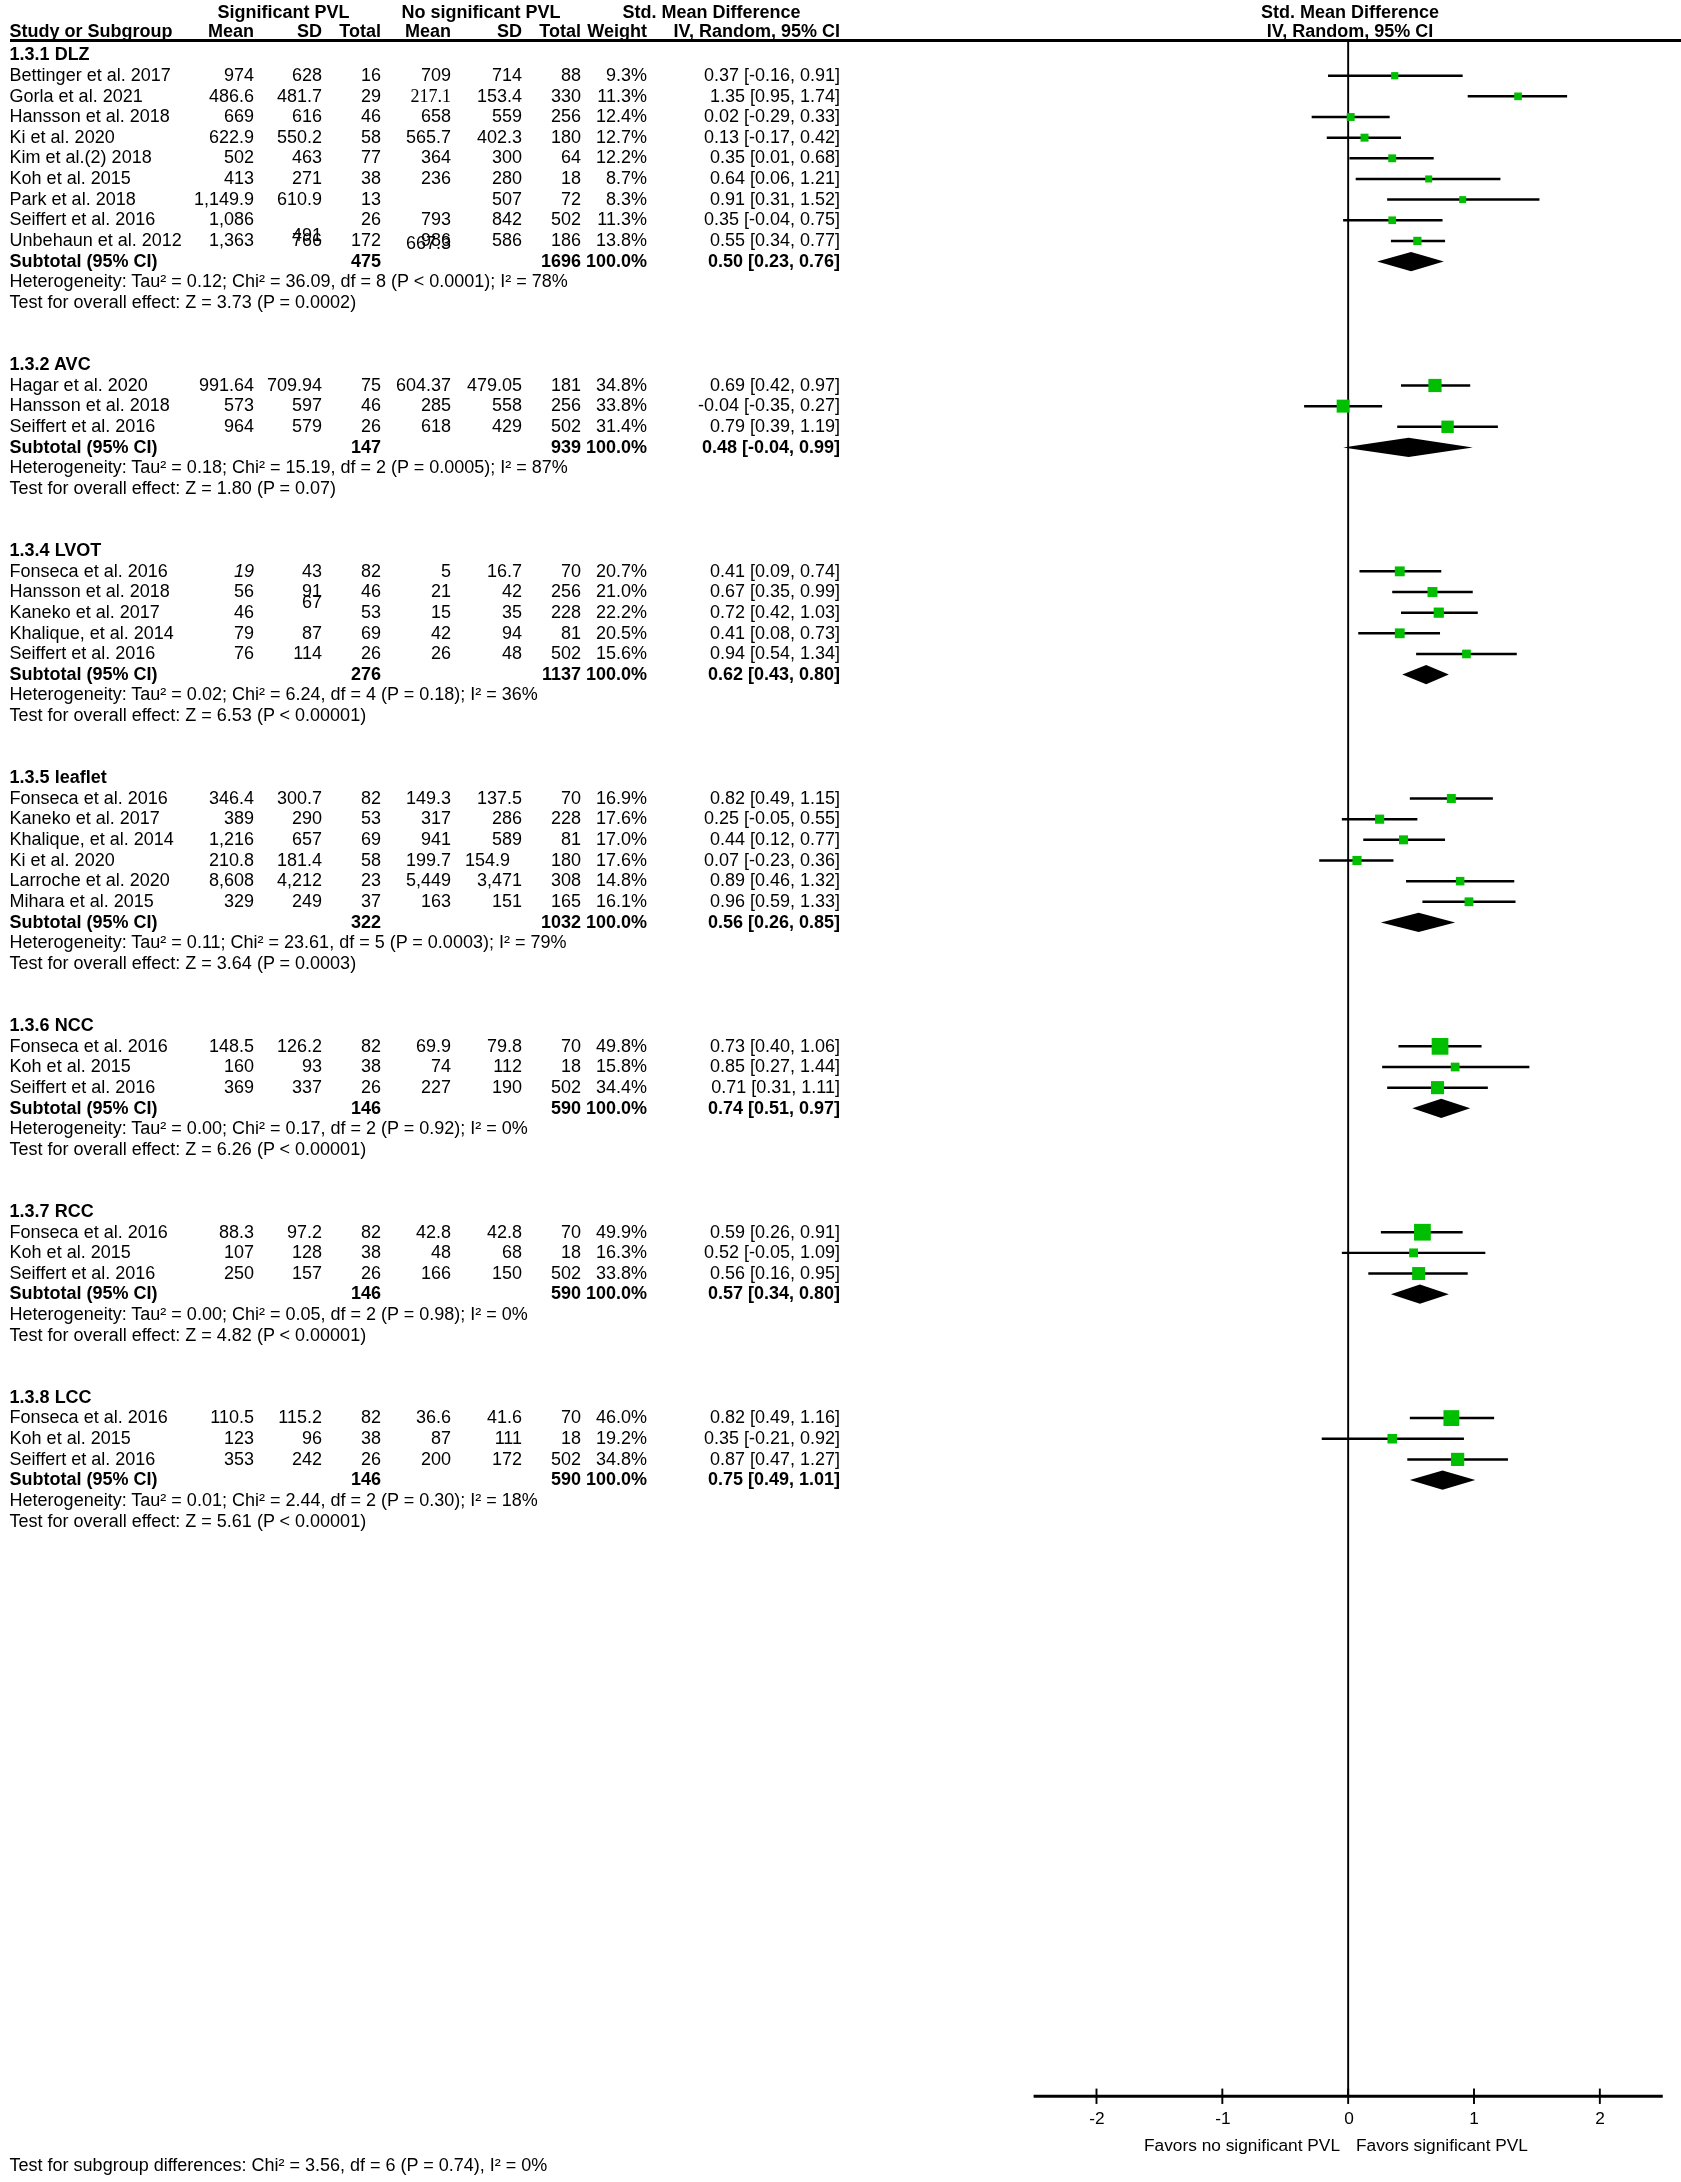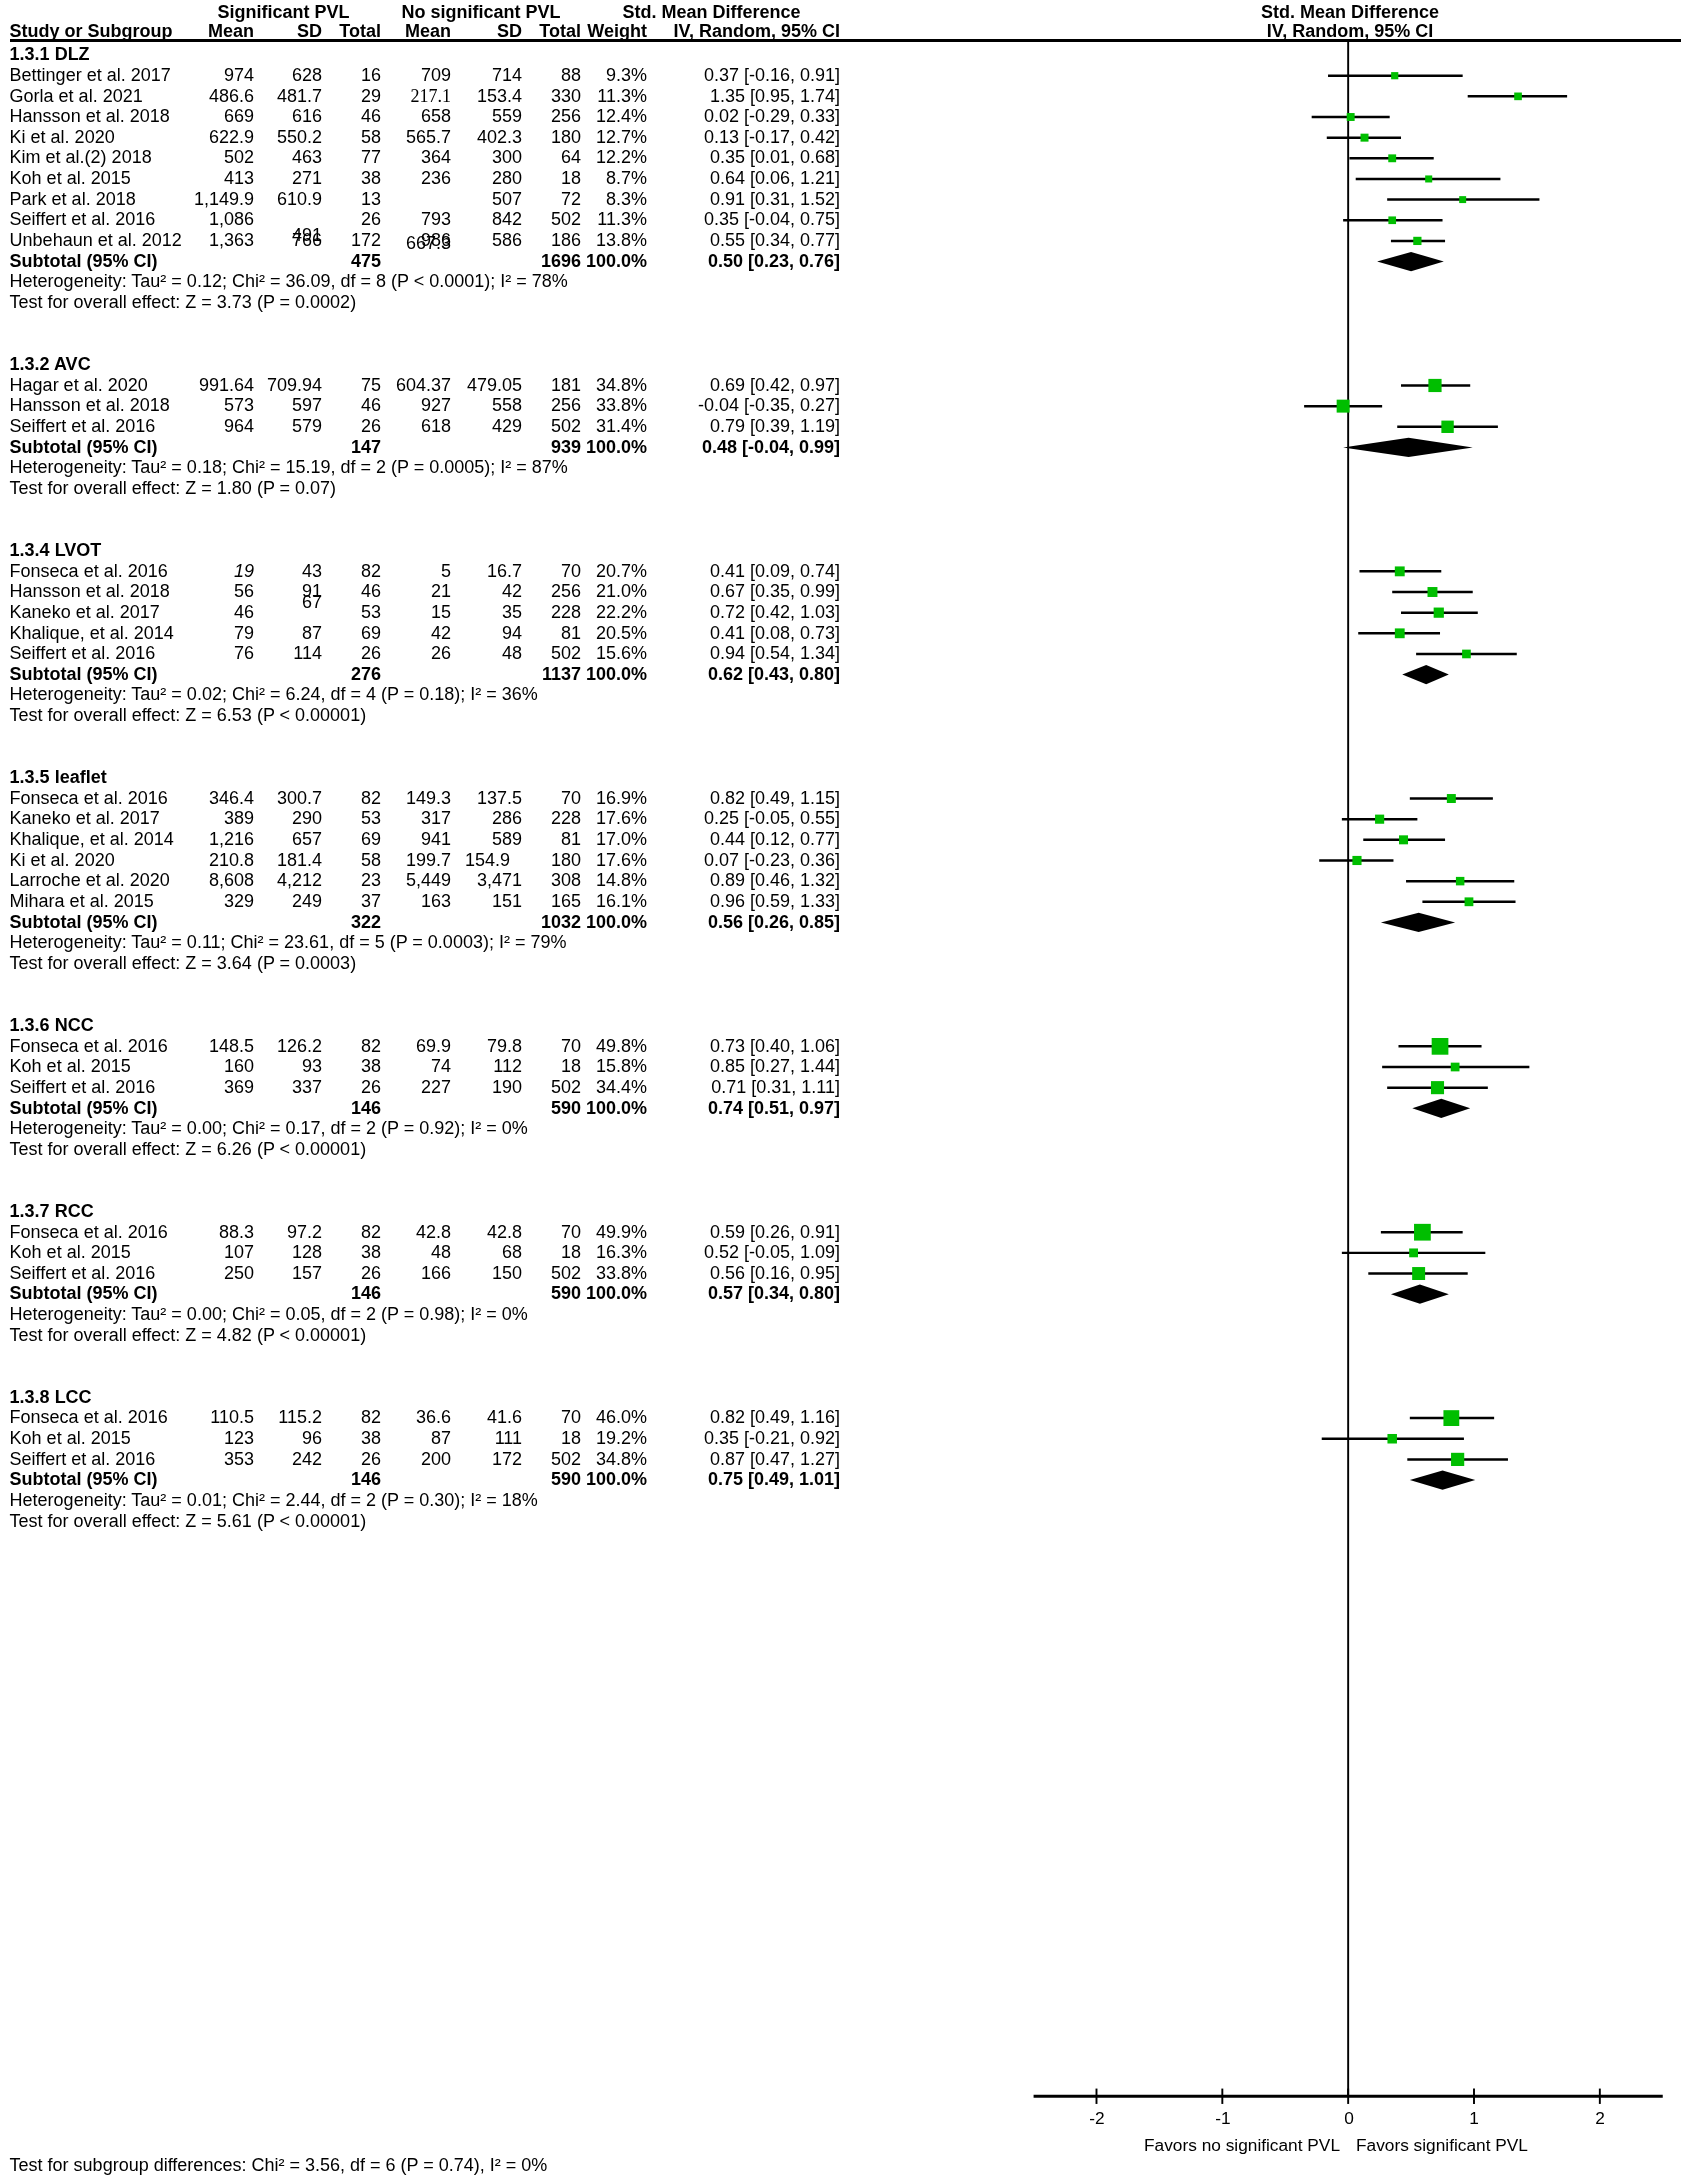--- a/index.html
+++ b/index.html
@@ -287,21 +287,21 @@
     <div class="tx col-t1" style="top: 375px;">75</div>
     <div class="tx col-m2" style="top: 375px;">604.37</div>
     <div class="tx col-sd2" style="top: 375px;">479.05</div>
     <div class="tx col-t2" style="top: 375px;">181</div>
     <div class="tx col-w" style="top: 375px;">34.8%</div>
     <div class="tx col-ci" style="top: 375px;">0.69 [0.42, 0.97]</div>
     <div class="tx col-study" style="top: 395px;">Hansson et al. 2018</div>
     <div class="tx col-m1" style="top: 395px;">573</div>
     <div class="tx col-sd1" style="top: 395px;">597</div>
     <div class="tx col-t1" style="top: 395px;">46</div>
-    <div class="tx col-m2" style="top: 395px;">927</div>
+    <div class="tx col-m2" style="top: 395px;">285</div>
     <div class="tx col-sd2" style="top: 395px;">558</div>
     <div class="tx col-t2" style="top: 395px;">256</div>
     <div class="tx col-w" style="top: 395px;">33.8%</div>
     <div class="tx col-ci" style="top: 395px;">-0.04 [-0.35, 0.27]</div>
     <div class="tx col-study" style="top: 416px;">Seiffert et al. 2016</div>
     <div class="tx col-m1" style="top: 416px;">964</div>
     <div class="tx col-sd1" style="top: 416px;">579</div>
     <div class="tx col-t1" style="top: 416px;">26</div>
     <div class="tx col-m2" style="top: 416px;">618</div>
     <div class="tx col-sd2" style="top: 416px;">429</div>

